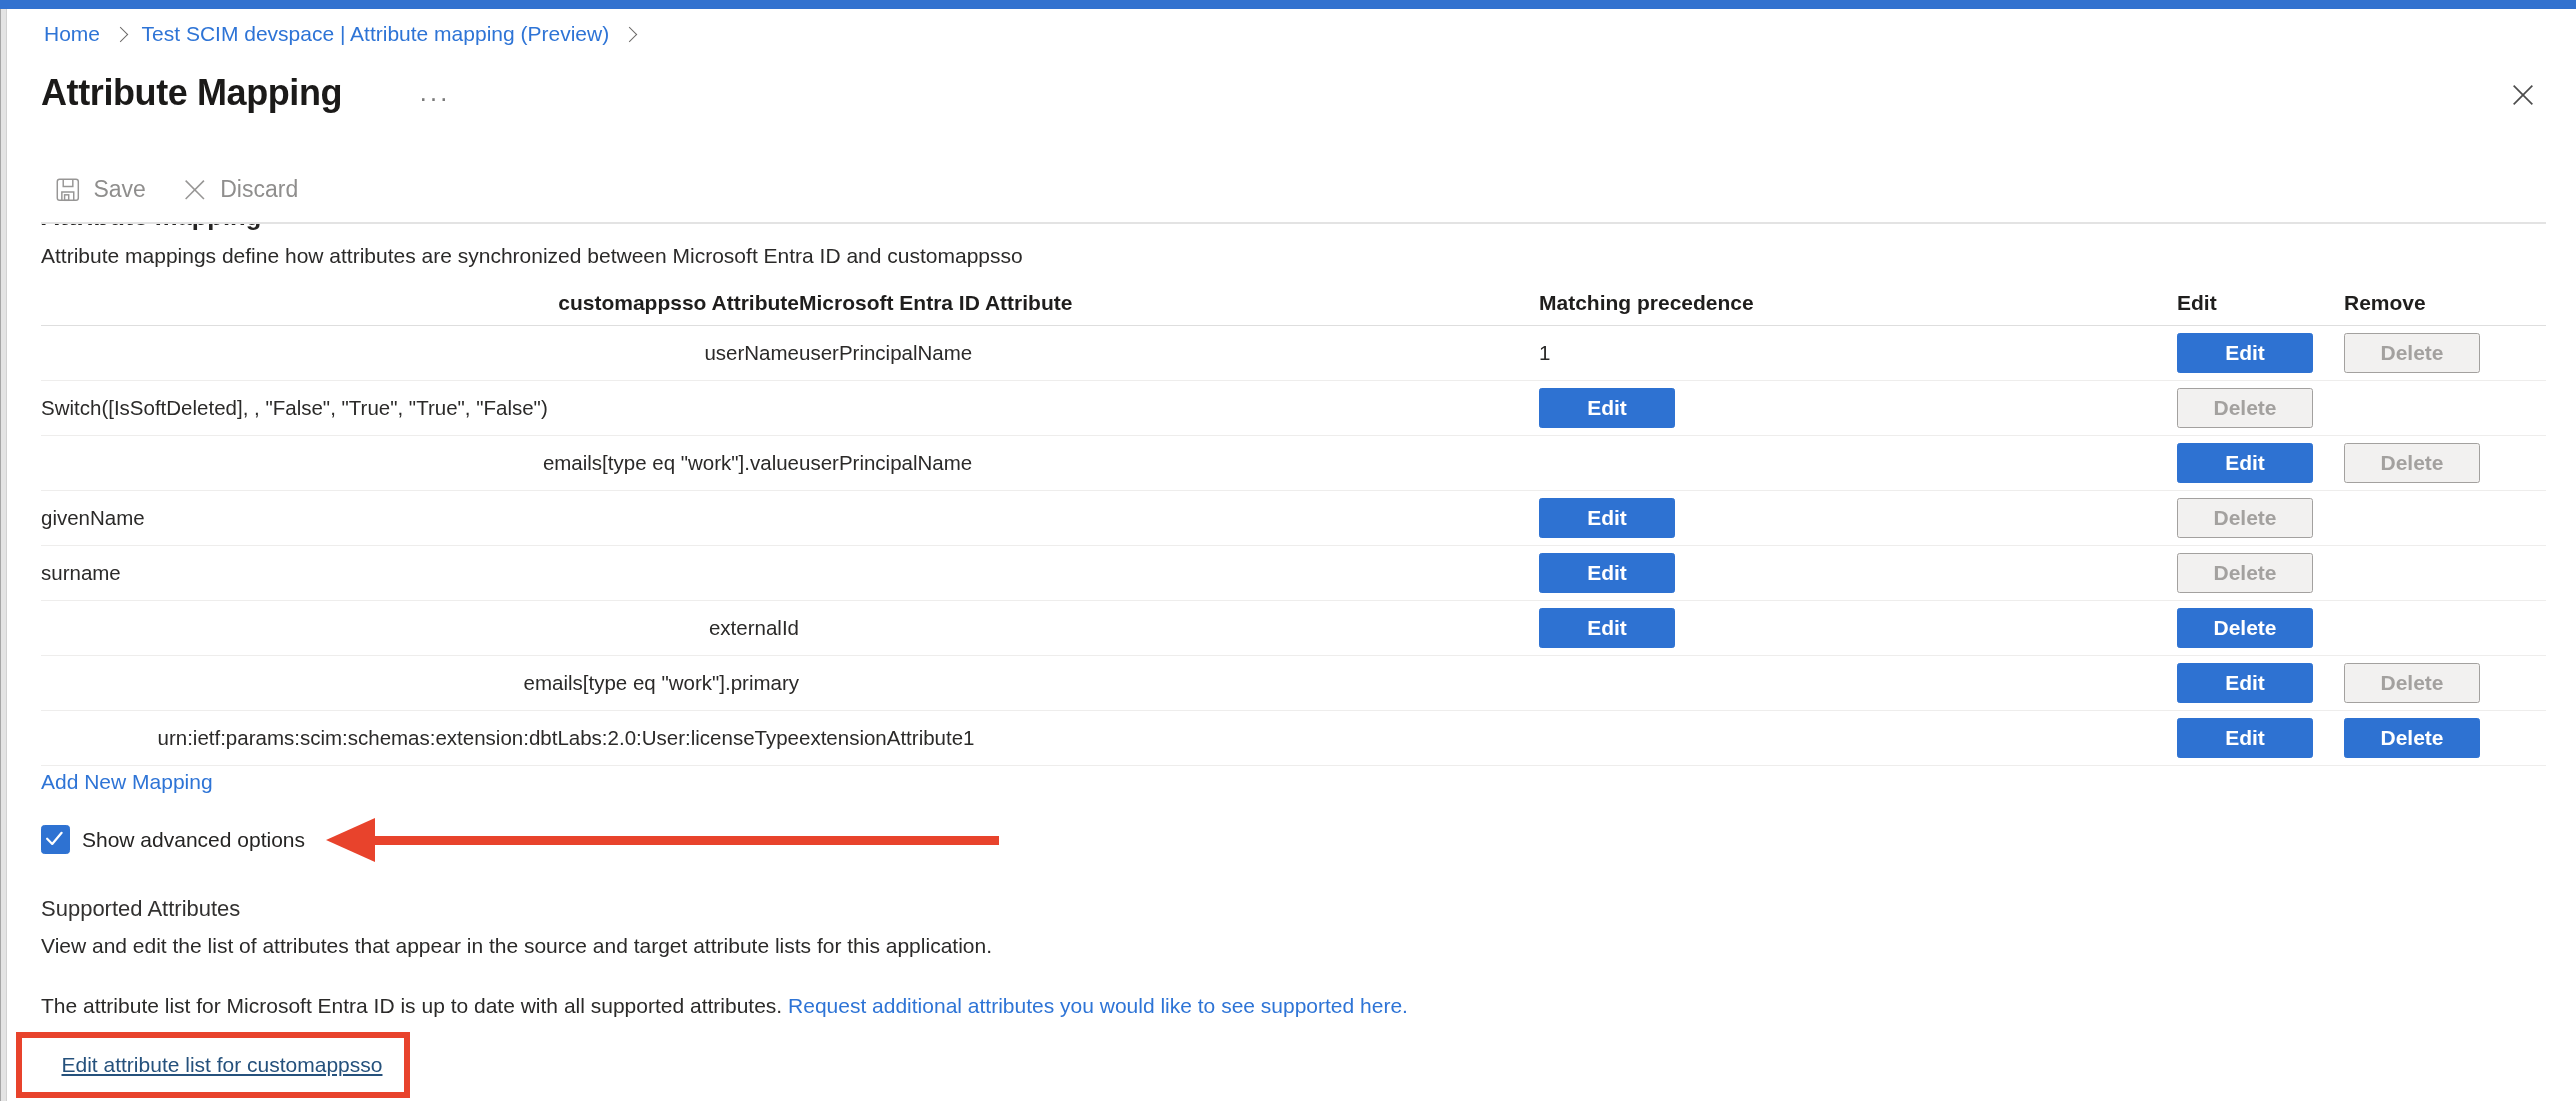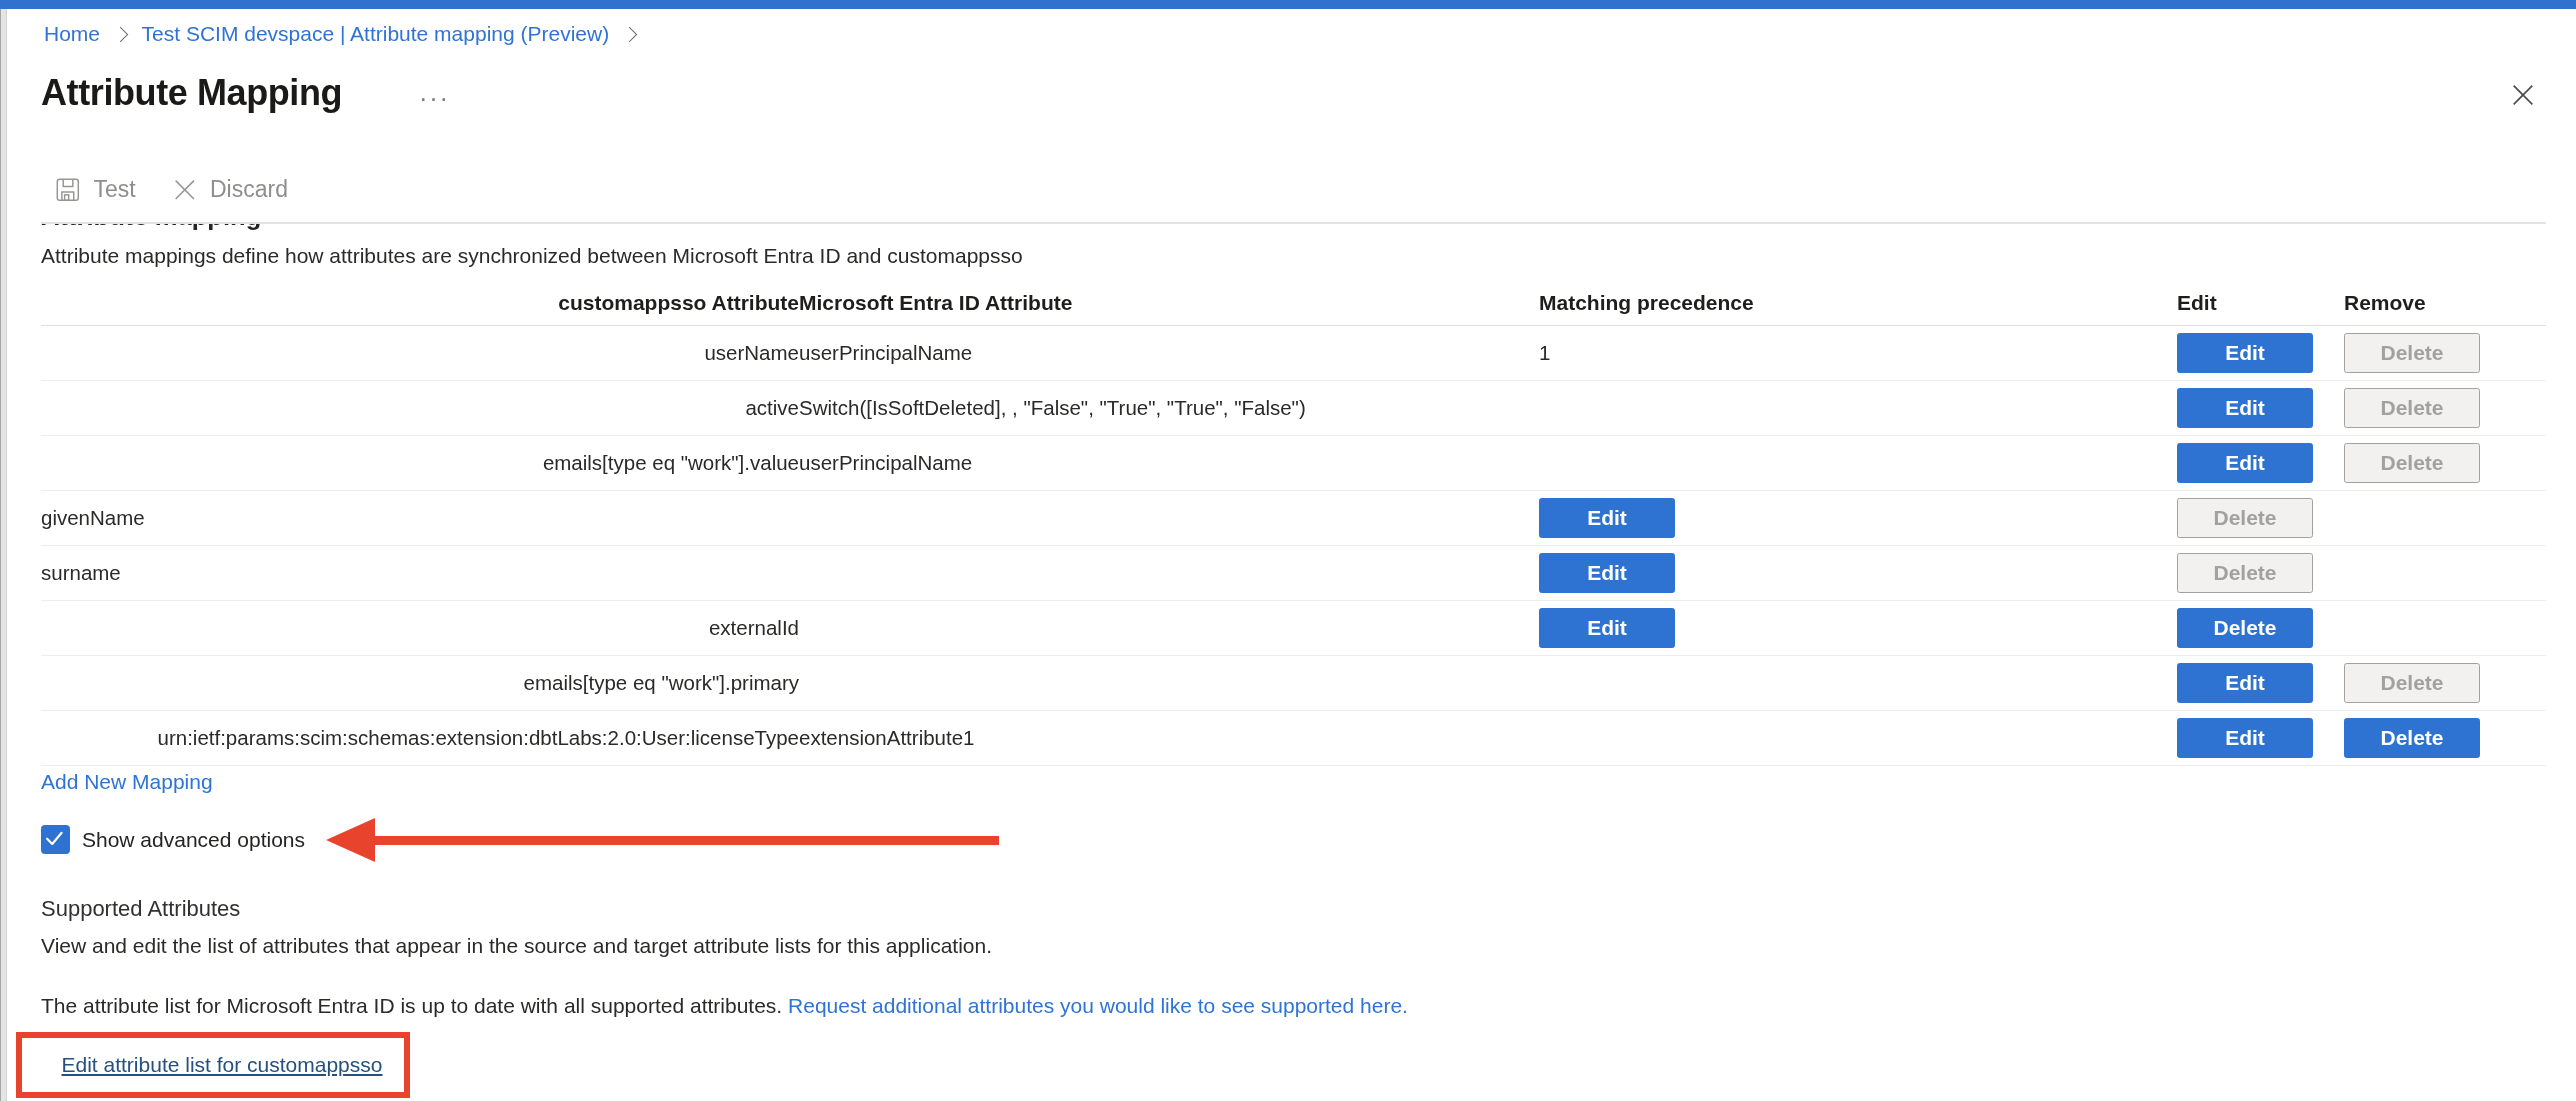--- a/index.html
+++ b/index.html
@@ -100,21 +100,21 @@
 </div>
 
 <div class="toolbar">
   <div class="tb-group">
     <svg class="tb-icon" width="25.6" height="25.6" viewBox="0 0 28 28" fill="none" stroke="#979695" stroke-width="1.6">
       <rect x="2.5" y="2.5" width="23" height="23" rx="2.5"></rect>
       <path d="M9 3 v7.5 h10.5 V3"></path>
       <path d="M7.5 25.5 v-9 h13 v9"></path>
       <rect x="10.5" y="19.5" width="4.5" height="6"></rect>
     </svg>
-    <span>Test</span>
+    <span>Save</span>
   </div>
   <div class="tb-group tb-discard">
     <svg class="tb-icon" width="25.6" height="25.6" viewBox="0 0 28 28" fill="none" stroke="#979695" stroke-width="1.7">
       <line x1="4" y1="4" x2="24" y2="24"></line>
       <line x1="24" y1="4" x2="4" y2="24"></line>
     </svg>
     <span>Discard</span>
   </div>
 </div>
 <div class="toolbar-divider"></div>
@@ -135,21 +135,20 @@
   </div>
 
   <div class="trow tdata">
     <div class="c1">userName</div>
     <div>userPrincipalName</div>
     <div>1</div>
     <div class="btn primary">Edit</div>
     <div class="btn disabled">Delete</div>
   </div>
   <div class="trow tdata">
-    <div class="c1">active</div>
     <div>Switch([IsSoftDeleted], , "False", "True", "True", "False")</div>
     <div></div>
     <div class="btn primary">Edit</div>
     <div class="btn disabled">Delete</div>
   </div>
   <div class="trow tdata">
     <div class="c1">emails[type eq "work"].value</div>
     <div>userPrincipalName</div>
     <div></div>
     <div class="btn primary">Edit</div>

